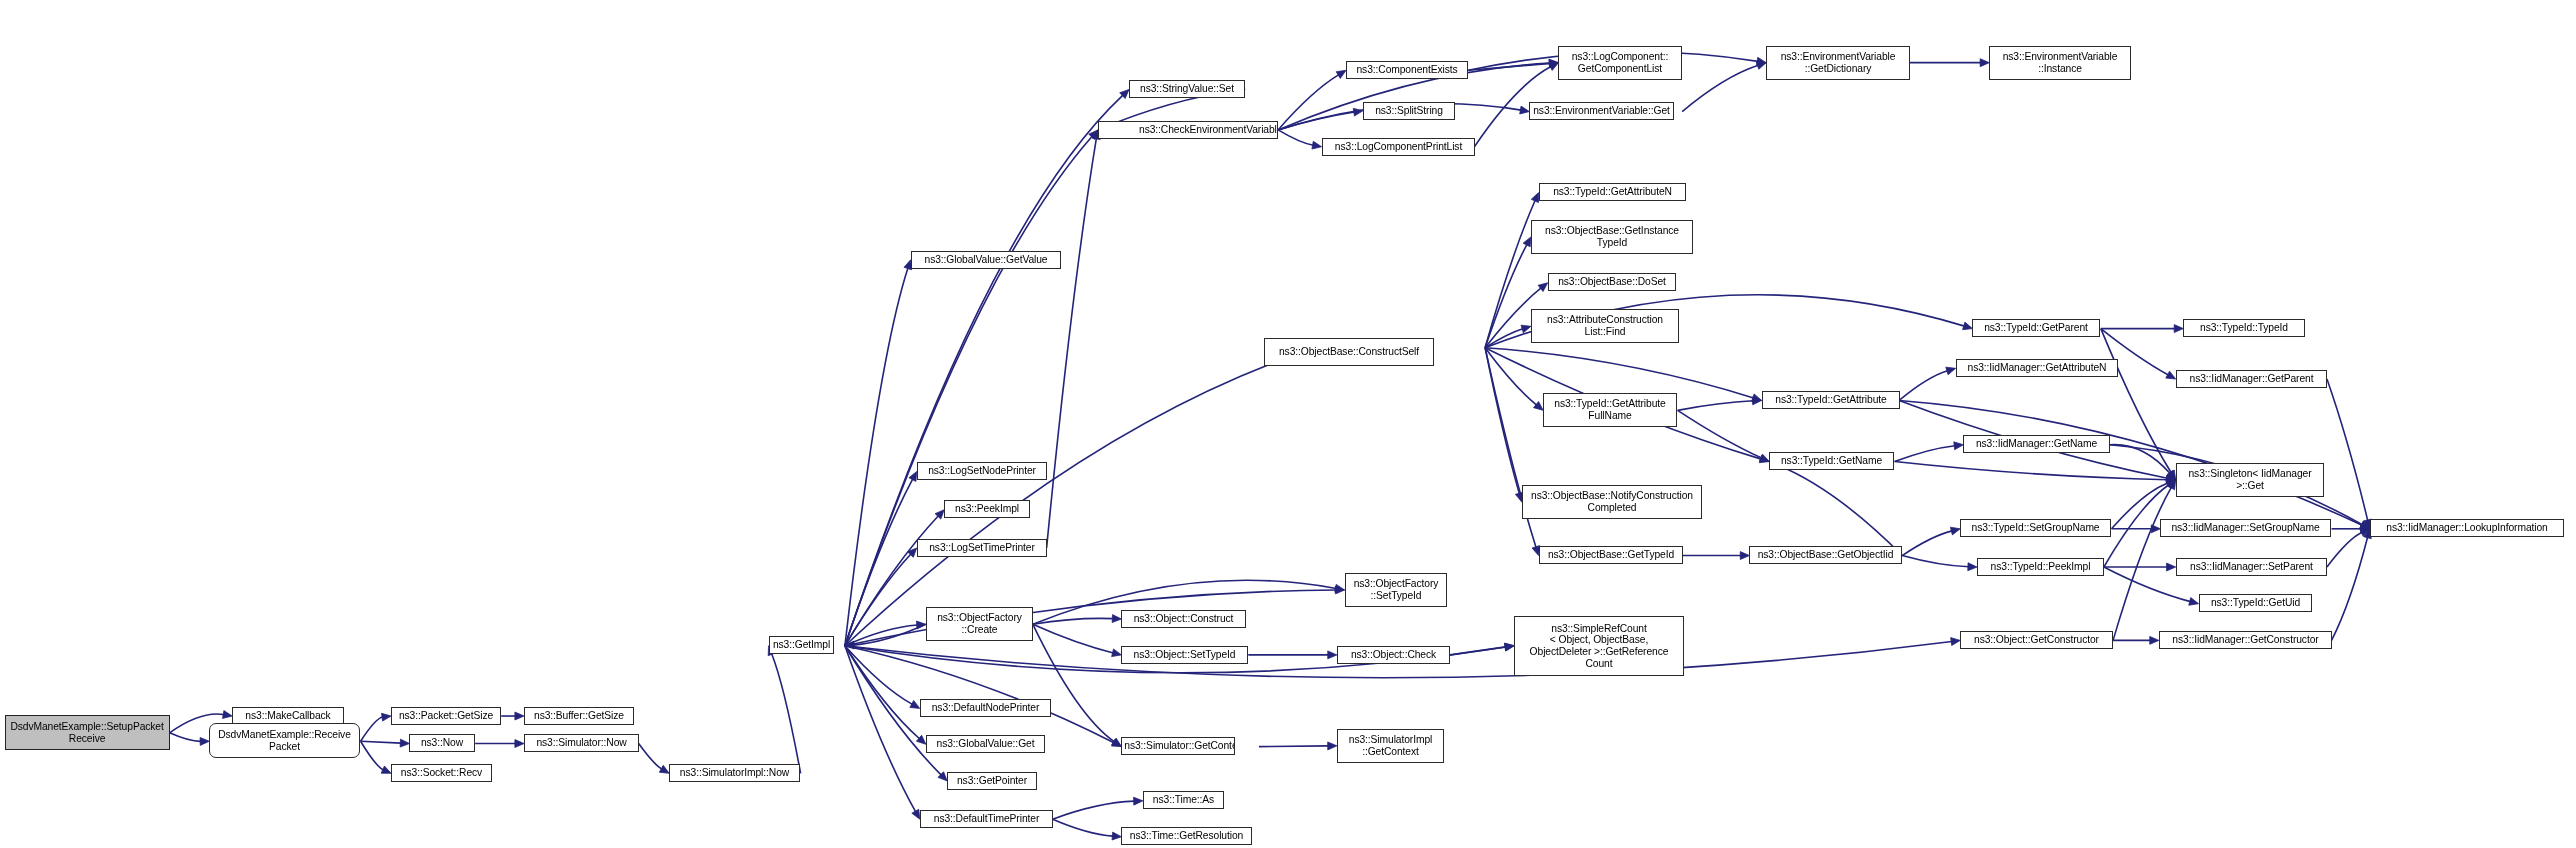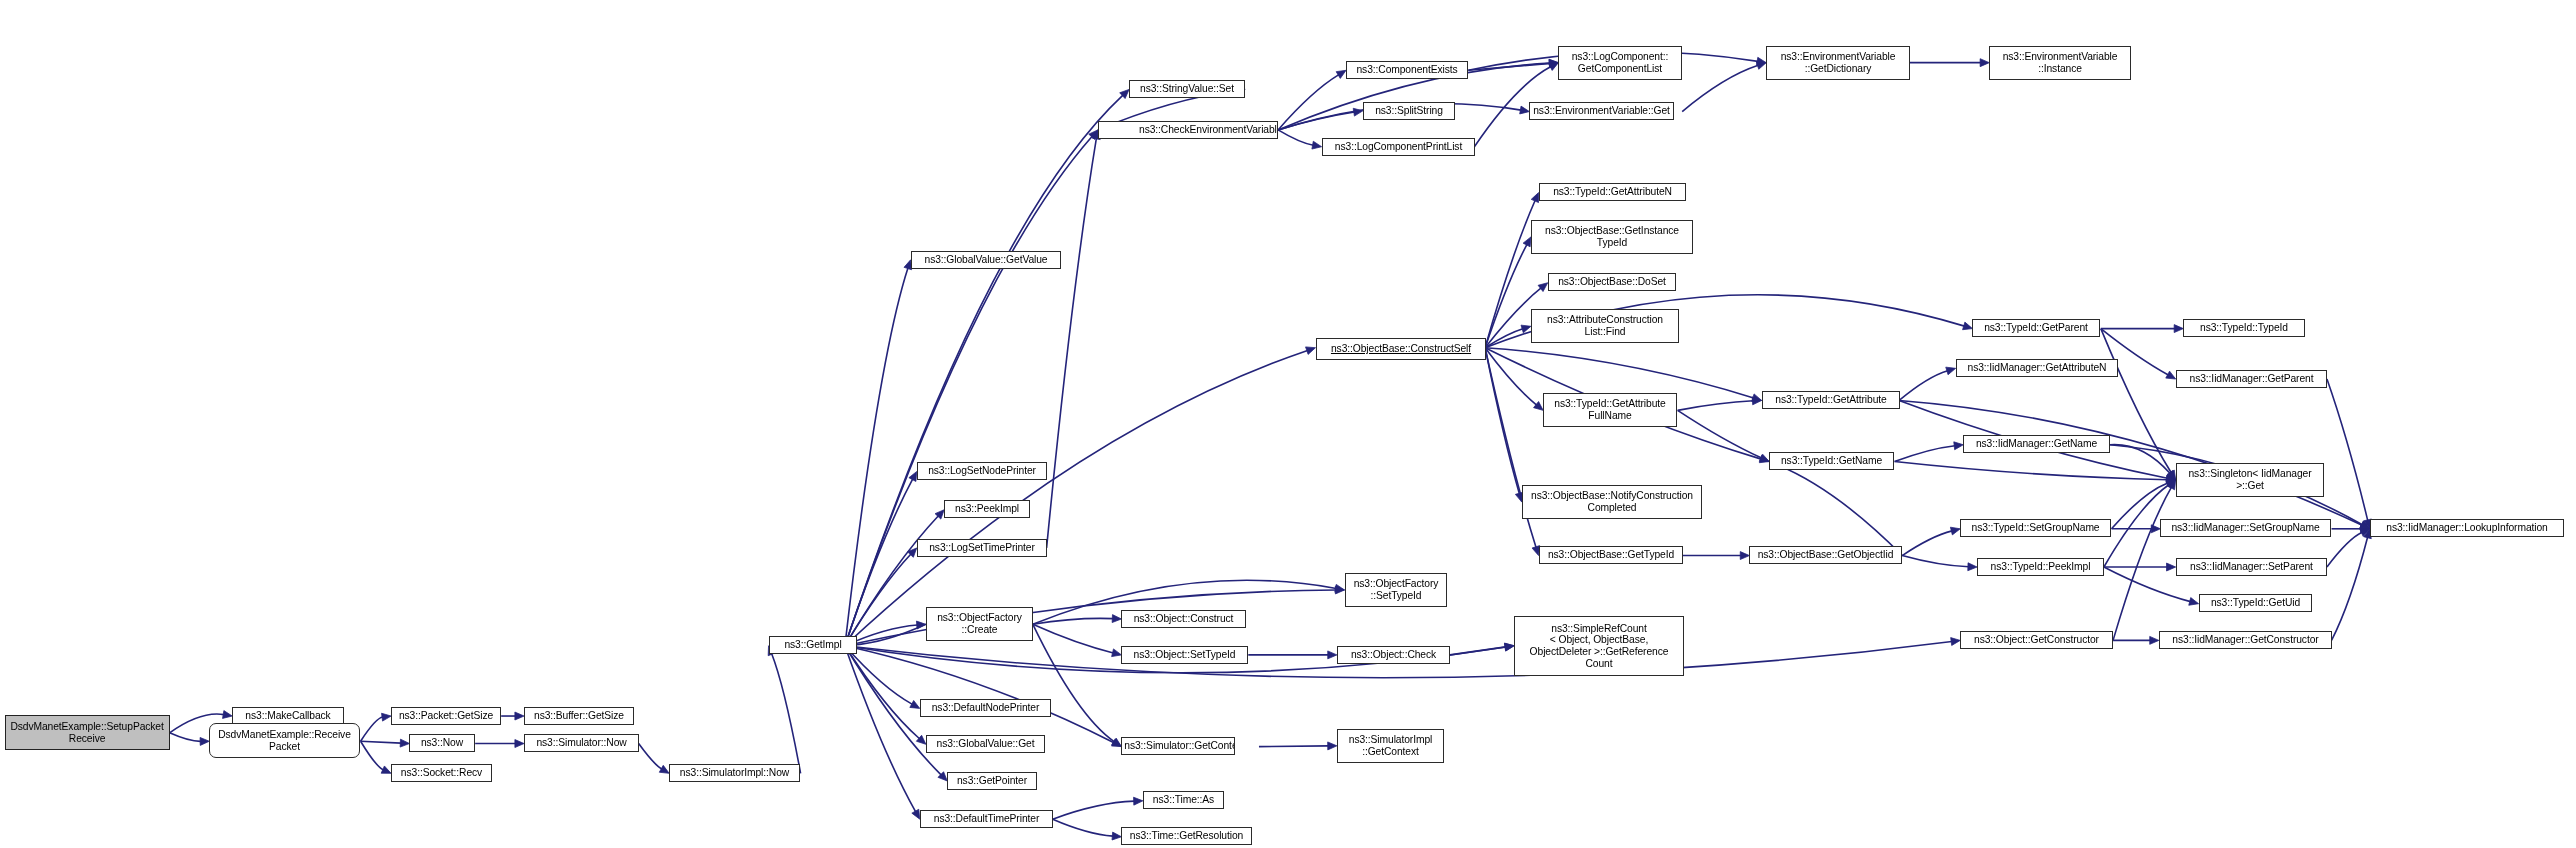--- a/index.html
+++ b/index.html
@@ -213,21 +213,21 @@
       </div>
       <div class="gnode" style="left: 409px; top: 734px; width: 66px; height: 18.3px;">
         <span>ns3::Now</span>
       </div>
       <div class="gnode" style="left: 524px; top: 734px; width: 115px; height: 18.3px;">
         <span>ns3::Simulator::Now</span>
       </div>
       <div class="gnode" style="left: 669px; top: 764px; width: 131px; height: 18.3px;">
         <span>ns3::SimulatorImpl::Now</span>
       </div>
-      <div class="gnode" style="left: 769px; top: 636px; width: 88px; height: 18.3px;">
+      <div class="gnode" style="left: 769px; top: 636px; width: 65px; height: 18.3px;">
         <span>ns3::GetImpl</span>
       </div>
       <div class="gnode" style="left: 926px; top: 607px; width: 107px; height: 34px;">
         <span>ns3::ObjectFactory
 ::Create</span>
       </div>
       <div class="gnode" style="left: 1121px; top: 610px; width: 125px; height: 18.3px;">
         <span>ns3::Object::Construct</span>
       </div>
       <div class="gnode" style="left: 1121px; top: 646px; width: 127px; height: 18.3px;">
@@ -306,21 +306,21 @@
         <span>ns3::EnvironmentVariable::Get</span>
       </div>
       <div class="gnode" style="left: 1766px; top: 46px; width: 144px; height: 34px;">
         <span>ns3::EnvironmentVariable
 ::GetDictionary</span>
       </div>
       <div class="gnode" style="left: 1989px; top: 46px; width: 142px; height: 34px;">
         <span>ns3::EnvironmentVariable
 ::Instance</span>
       </div>
-      <div class="gnode" style="left: 1316px; top: 338px; width: 170px; height: 22px; text-decoration: underline;">
+      <div class="gnode" style="left: 1264px; top: 338px; width: 170px; height: 28px;">
         <span>ns3::ObjectBase::ConstructSelf</span>
       </div>
       <div class="gnode" style="left: 1539px; top: 183px; width: 147px; height: 18.3px;">
         <span>ns3::TypeId::GetAttributeN</span>
       </div>
       <div class="gnode" style="left: 1531px; top: 220px; width: 162px; height: 34px;">
         <span>ns3::ObjectBase::GetInstance
 TypeId</span>
       </div>
       <div class="gnode" style="left: 1548px; top: 273px; width: 128px; height: 18.3px;">

